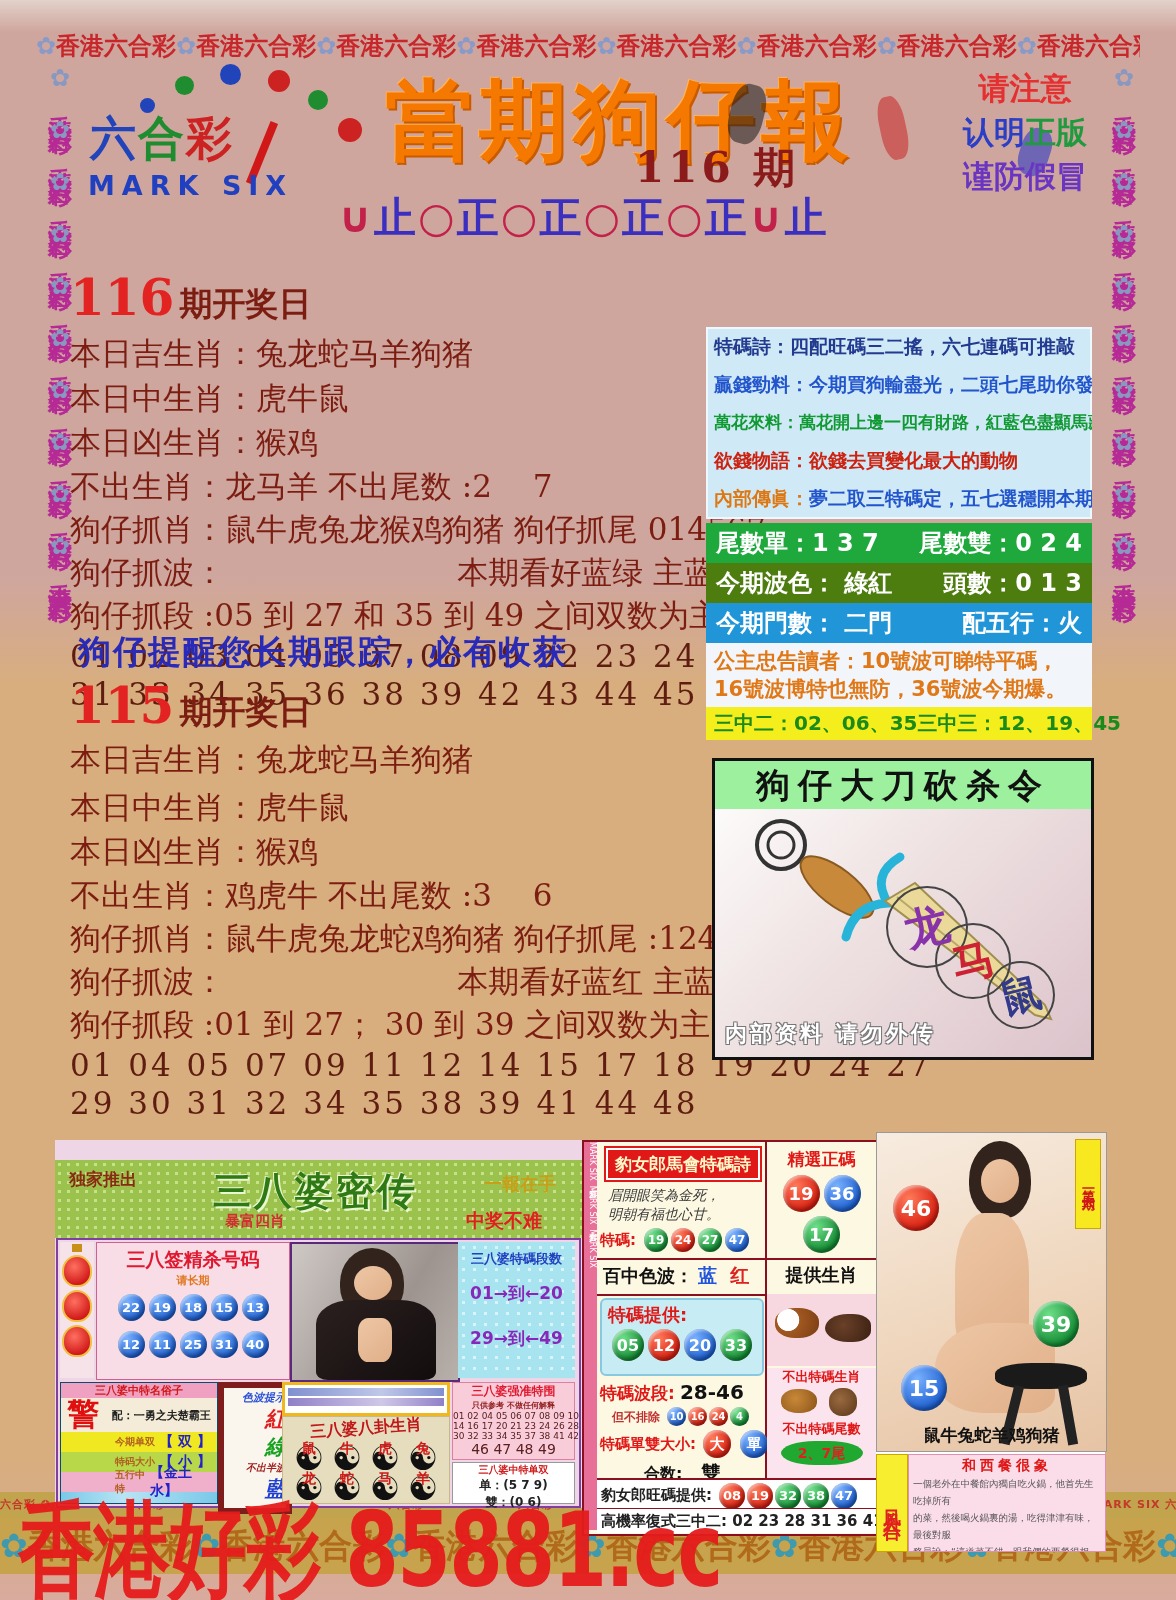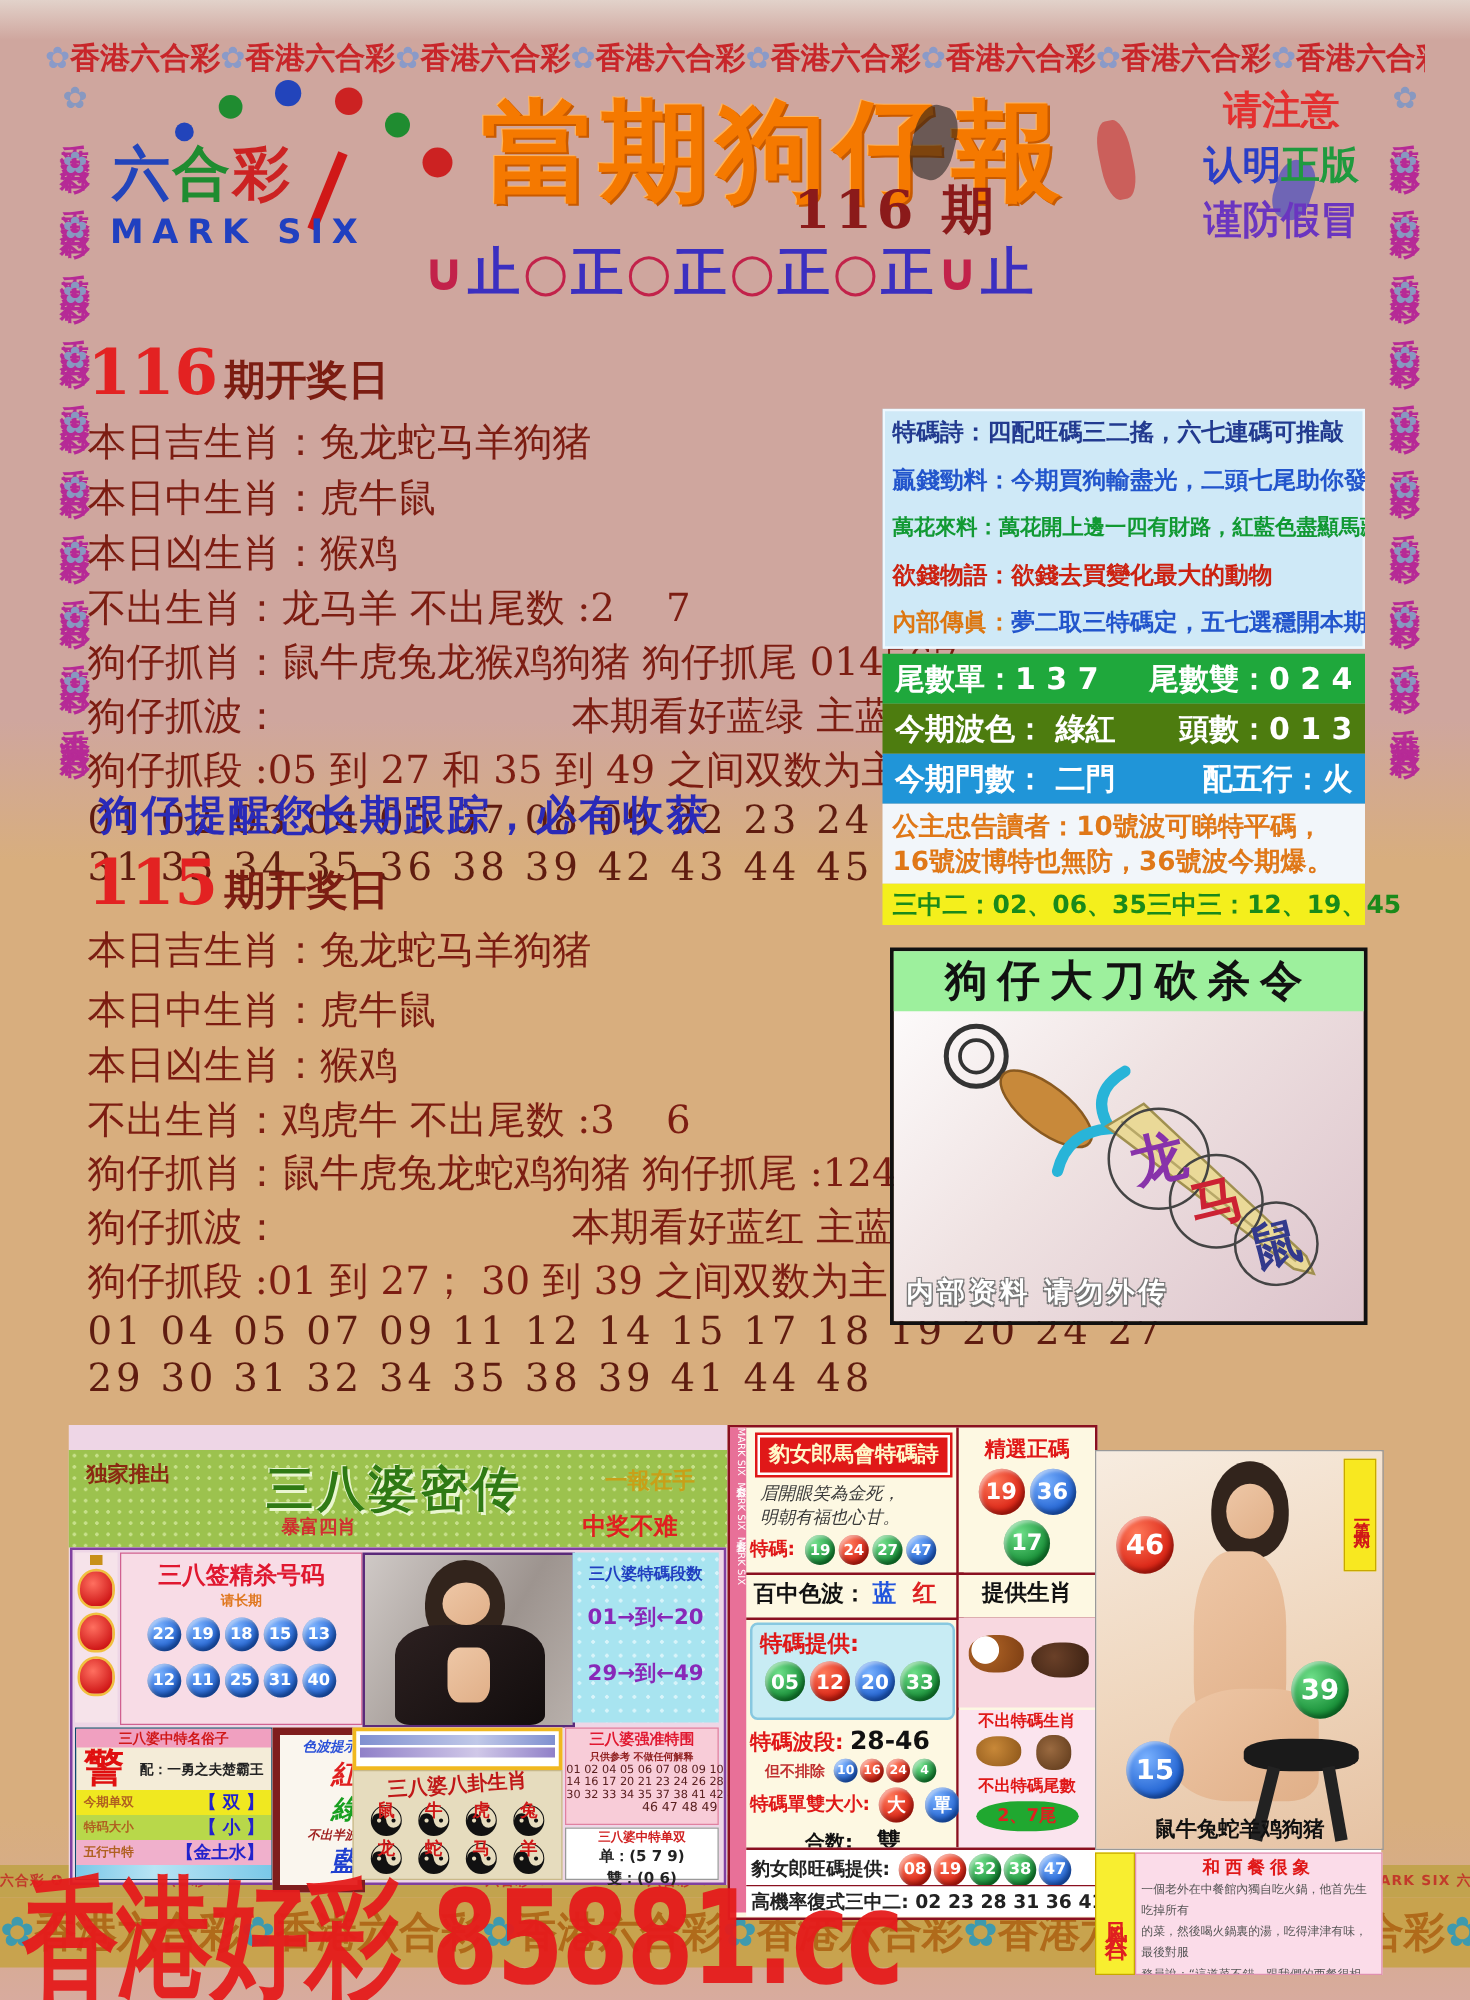--- a/index.html
+++ b/index.html
@@ -56,21 +56,21 @@
   .lp-band{background:#9cc24e;background-image:radial-gradient(#c7e08a 1.5px,transparent 1.6px);background-size:9px 9px;}
   .lp-main{background:#eed6e6;border:2px solid #8040a0;}
   .lantern{width:26px;height:28px;background:radial-gradient(circle at 40% 35%,#ff7060,#d01818 75%);
            border:2px solid #f0c040;border-radius:50% 50% 45% 45%;margin:3px auto;}
   .box-pink{background:#f8dce6;border:1px solid #d06090;}
   .box-cyan{background:#a8e4f0;background-image:radial-gradient(#d8f4fa 1.5px,transparent 1.6px);background-size:11px 11px;}
   .bagua-item{position:relative;display:inline-block;width:38px;text-align:center;}
   .bagua-item .yy{font-size:34px;line-height:38px;color:#111;}
   .bagua-item .zc{position:absolute;top:1px;left:50%;transform:translateX(-50%);color:#d01818;font-size:14px;font-weight:bold;}
   .vband{display:flex;align-items:center;justify-content:space-between;padding:0 6px;height:20px;}
-  .vband .vl{font-size:10px;font-weight:bold;color:#b06020;}
+  .vband .vl{font-size:10px;font-weight:bold;color:#b06020;margin-left:48px;}
   .vband .vv{font-size:14px;font-weight:bold;color:#2222cc;}
   
   .mp{background:#fdf8e2;border:2px solid #8a1020;}
   .mp-red{background:#e01818;border:2px solid #fff;color:#fff8c8;font-weight:bold;font-size:17px;text-align:center;line-height:28px;box-shadow:0 0 0 2px #e01818;}
   .mp-label{color:#e01818;font-weight:bold;}
   .oval-green{background:#18a028;border-radius:50%/60%;color:#e8e020;font-weight:bold;text-align:center;}
   
   .photoR{background:linear-gradient(160deg,#f7ece0 0%,#efd6bd 55%,#e6c3a4 100%);border:1px solid #999;}
   .tagY{background:#f8e820;border:1px solid #c8a800;writing-mode:vertical-rl;text-orientation:upright;
         color:#d01818;font-weight:bold;font-size:13px;text-align:center;letter-spacing:2px;}
@@ -287,21 +287,21 @@
         <div style="margin-top:-8px;"><span class="bagua-item"><span class="yy">☯</span><span class="zc">龙</span></span><span class="bagua-item"><span class="yy">☯</span><span class="zc">蛇</span></span><span class="bagua-item"><span class="yy">☯</span><span class="zc">马</span></span><span class="bagua-item"><span class="yy">☯</span><span class="zc">羊</span></span></div>
       </div>
     </div>
     <div class="abs" style="left:394px;top:142px;width:123px;height:120px;">
       <div style="background:#f8ccd8;height:76px;text-align:center;border:1px solid #e080a0;">
         <div style="font-size:12px;font-weight:bold;color:#e01830;">三八婆强准特围</div>
         <div style="font-size:8px;font-weight:bold;color:#902020;">只供参考 不做任何解释</div>
         <div style="font-size:9px;color:#5a2020;white-space:nowrap;">01 02 04 05 06 07 08 09 10 11</div>
         <div style="font-size:9px;color:#5a2020;white-space:nowrap;">14 16 17 20 21 23 24 26 28 29</div>
         <div style="font-size:9px;color:#5a2020;white-space:nowrap;">30 32 33 34 35 37 38 41 42 45</div>
-        <div style="font-size:10px;color:#5a2020;white-space:nowrap;text-align:right;">46 47 48 49</div>
+        <div style="font-size:14px;color:#5a2020;white-space:nowrap;">46 47 48 49</div>
       </div>
       <div style="background:#fff;border:1px solid #999;height:40px;margin-top:2px;text-align:center;">
         <div style="font-size:10px;font-weight:bold;color:#d02020;">三八婆中特单双</div>
         <div style="font-size:12px;color:#222;font-weight:bold;">单：(5 7 9)</div>
         <div style="font-size:12px;color:#222;font-weight:bold;">雙：(0 6)</div>
       </div>
     </div>
   </div>
 </div>
 
@@ -371,21 +371,21 @@
     <div class="oval-green" style="width:82px;height:24px;line-height:24px;margin:3px auto 0;font-size:14px;color:#e02020;background:#20a830;">2、7尾</div>
   </div>
 
   <div class="abs" style="left:13px;top:336px;width:279px;height:30px;background:#fff;border-top:2px solid #8a1020;line-height:30px;padding-left:4px;white-space:nowrap;">
     <span style="font-size:15px;font-weight:bold;color:#222;">豹女郎旺碼提供:</span>
     <span class="ball" style="width:26px;height:26px;font-size:13px;margin-left:2px;" data-color="red">08</span><span class="ball" style="width:26px;height:26px;font-size:13px;margin-left:2px;" data-color="red">19</span><span class="ball" style="width:26px;height:26px;font-size:13px;margin-left:2px;" data-color="green">32</span><span class="ball" style="width:26px;height:26px;font-size:13px;margin-left:2px;" data-color="green">38</span><span class="ball" style="width:26px;height:26px;font-size:13px;margin-left:2px;" data-color="blue">47</span>
   </div>
   <div class="abs" style="left:13px;top:366px;width:279px;height:24px;background:#fff;border-top:1px solid #8a1020;line-height:24px;padding-left:4px;font-size:15px;font-weight:bold;color:#222;white-space:nowrap;">高機率復式三中二: 02 23 28 31 36 41</div>
 </div>
 
-<div class="abs" style="left:876px;top:1160px;width:229px;height:420px;background:#fff;">
+<div class="abs" style="left:876px;top:1132px;width:229px;height:420px;background:#fff;">
   <div class="photoR abs" style="left:0;top:0;width:229px;height:318px;overflow:hidden;">
     <div class="figure-hair abs" style="left:92px;top:8px;width:62px;height:78px;"></div>
     <div class="figure-skin abs" style="left:104px;top:26px;width:38px;height:44px;border-radius:50%;"></div>
     <div class="figure-skin abs" style="left:78px;top:80px;width:74px;height:150px;border-radius:40% 40% 30% 30%;"></div>
     <div class="figure-skin abs" style="left:58px;top:190px;width:120px;height:90px;border-radius:50% 30% 20% 40%;"></div>
     <div class="abs" style="left:118px;top:230px;width:92px;height:26px;background:#1a1a1a;border-radius:40%;"></div>
     <div class="abs" style="left:130px;top:252px;width:10px;height:60px;background:#222;transform:rotate(14deg);"></div>
     <div class="abs" style="left:186px;top:252px;width:10px;height:60px;background:#222;transform:rotate(-10deg);"></div>
     <div class="tagY abs" style="right:5px;top:6px;width:24px;height:88px;line-height:24px;">第一二六期</div>
     <span class="ball abs" style="left:16px;top:52px;width:46px;height:46px;font-size:22px;" data-color="red">46</span>

